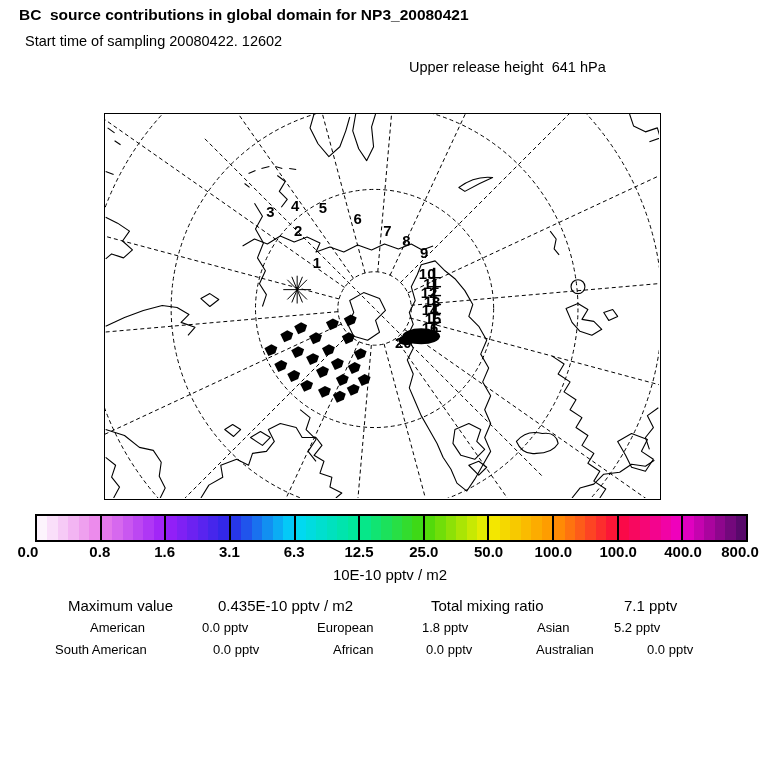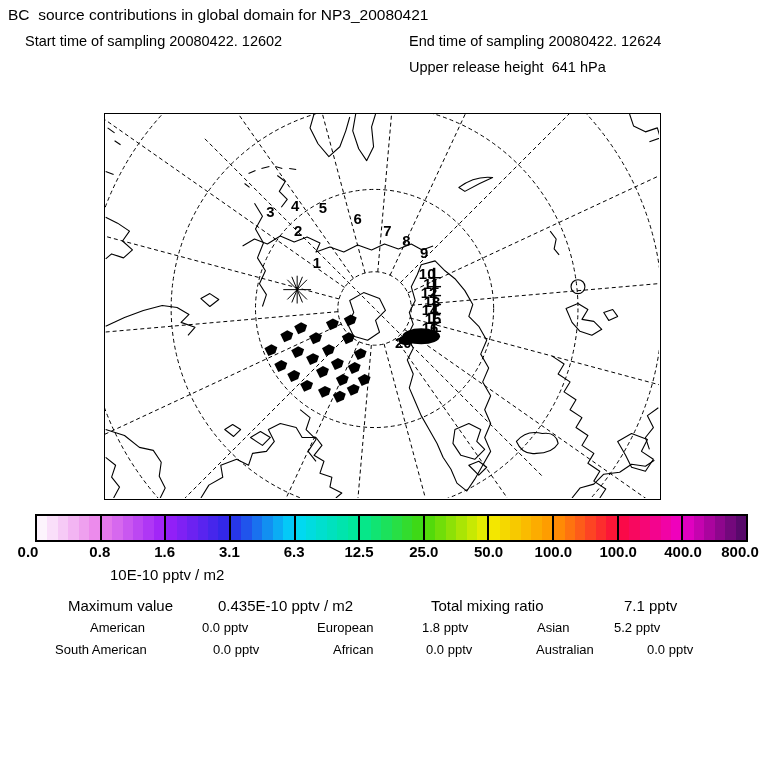--- a/index.html
+++ b/index.html
@@ -1,41 +1,40 @@
 <!DOCTYPE html>
 <html><head>
 <meta charset="utf-8">
 <style>
   html,body{margin:0;padding:0;background:#fff;}
   .canvas{position:relative;width:768px;height:768px;background:#fff;overflow:hidden;
           font-family:"Liberation Sans",sans-serif;color:#000;}
   .t{position:absolute;white-space:pre;font-size:14.5px;line-height:1.1;}
-  .title{font-weight:normal;font-size:15.5px;}
+  .title{font-weight:bold;font-size:15.5px;margin-left:11px;}
   .map{position:absolute;left:104px;top:113px;width:557px;height:387px;
        border:1.5px solid #000;box-sizing:border-box;background:#fff;}
   .map svg{display:block;}
   .cbar{position:absolute;left:35px;top:514px;width:713px;height:28px;
         border:2px solid #000;box-sizing:border-box;display:flex;}
   .cbar .seg{flex:1;display:flex;}
   .cbar .seg + .seg{border-left:2px solid #000;}
   .cbar .cell{flex:1;}
   .tick{position:absolute;top:543px;font-size:15px;font-weight:bold;white-space:pre;
         transform:translateX(-50%);}
-  .unit{position:absolute;left:110px;top:566px;width:560px;text-align:left;font-size:15px;}
+  .unit{position:absolute;left:110px;top:566px;width:560px;text-align:center;font-size:15px;}
   .sA{font-size:15px;}
   .sB{font-size:13px;}
 </style>
 </head>
 <body>
 
 <div class="canvas">
 
   <div class="t title" style="left:8px;top:6px">BC  source contributions in global domain for NP3_20080421</div>
   <div class="t" style="left:25px;top:34px">Start time of sampling 20080422. 12602</div>
-  <div class="t" style="left:409px;top:34px">End time of sampling 20080422. 12624</div>
   <div class="t" style="left:409px;top:60px">Upper release height  641 hPa</div>
 
   <div class="map">
     <svg id="mapsvg" width="554" height="384" viewBox="0 0 557 387">
         <g fill="none" stroke="#000" stroke-width="1" stroke-dasharray="4 3">
           <circle cx="271" cy="196" r="37"></circle>
           <circle cx="271" cy="196" r="120"></circle>
           <circle cx="271" cy="196" r="205"></circle>
           <circle cx="271" cy="196" r="290"></circle>
           <line x1="274.22476248166333" y1="159.14079617060543" x2="311.09164166392276" y2="-262.249561122203"></line>

